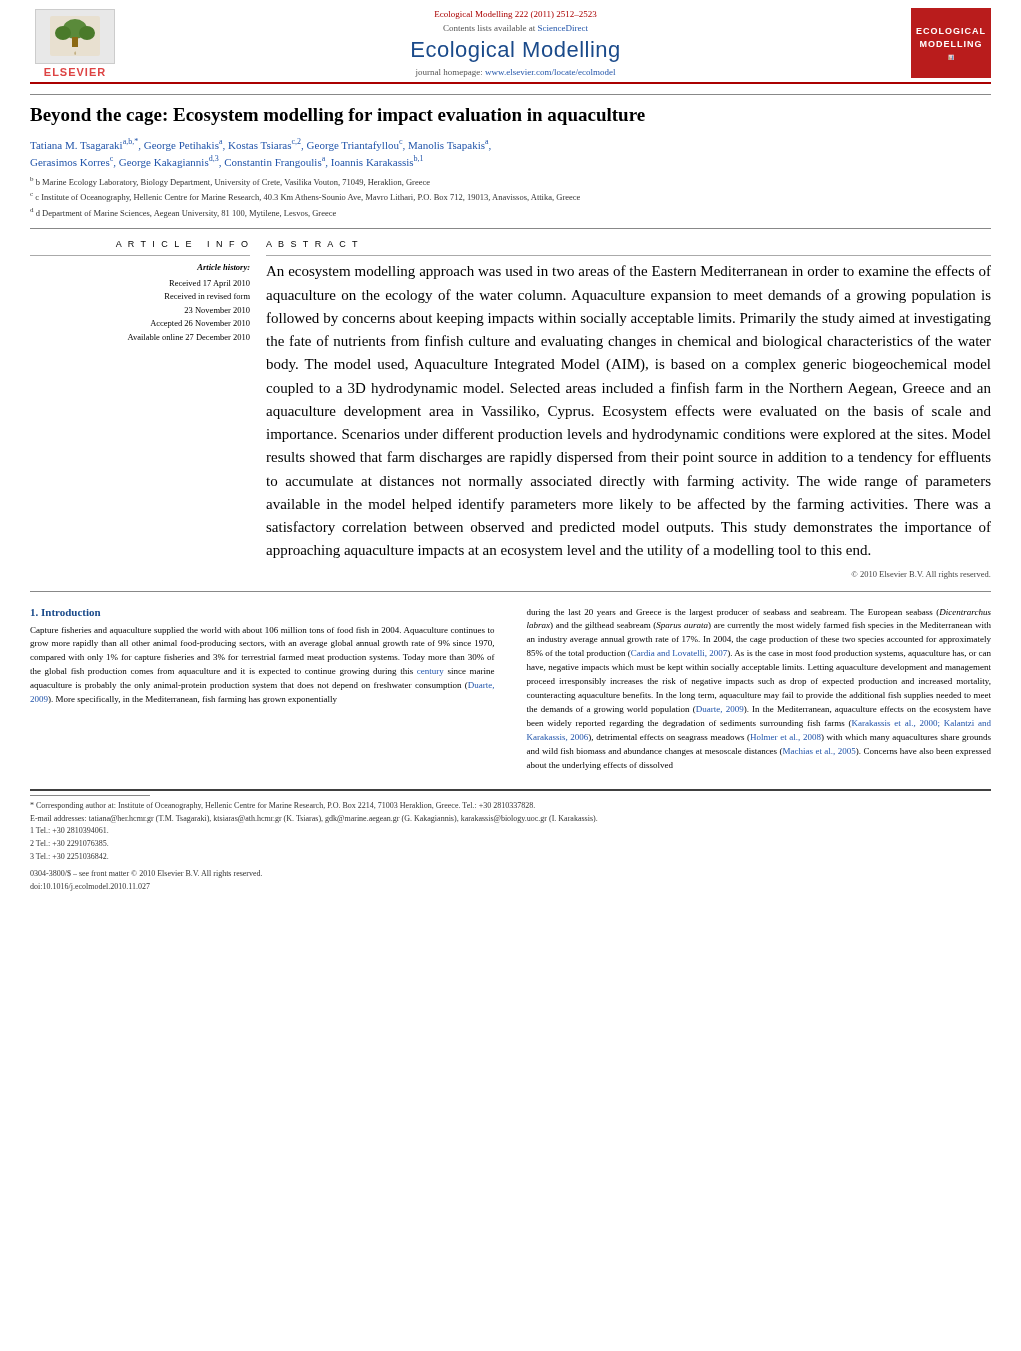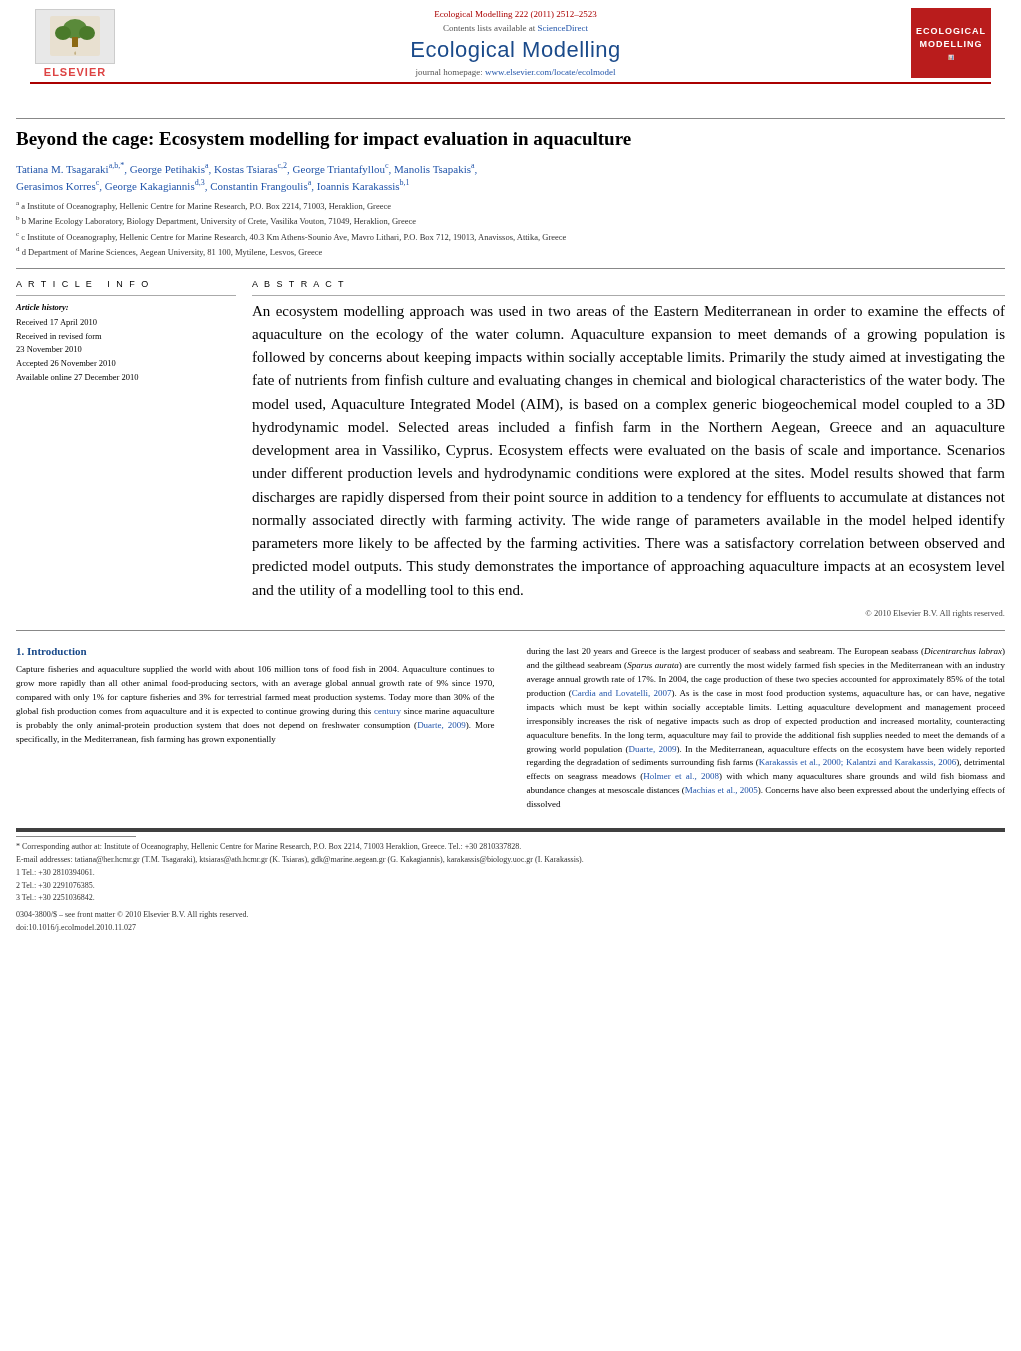--- a/index.html
+++ b/index.html
@@ -96,22 +96,22 @@
       align-items: center;
       justify-content: center;
       color: #fff;
       font-size: 7px;
       font-family: Arial, sans-serif;
       text-align: center;
       padding: 4px;
     }
     
     .main-content {
-      margin: 0 16px;
-      padding-top: 28px;
+      margin: 0 30px;
+      padding-top: 4px;
     }
     .divider {
       border: none;
       border-top: 1.5px solid #888;
       margin: 6px 0;
     }
     .divider-thin {
       border: none;
       border-top: 0.5px solid #aaa;
       margin: 4px 0;
@@ -146,20 +146,21 @@
     }
     
     .two-col {
       display: flex;
       gap: 16px;
       margin-top: 10px;
     }
     .left-col {
       width: 220px;
       flex-shrink: 0;
+      text-align: right;
     }
     .right-col {
       flex: 1;
     }
     
     .section-heading {
       font-size: 9px;
       font-family: Arial, sans-serif;
       letter-spacing: 2px;
       text-transform: uppercase;
@@ -229,21 +230,21 @@
       text-align: justify;
       margin-bottom: 6px;
     }
     .body-para a, .inline-link {
       color: #2255aa;
       text-decoration: none;
     }
     
     .footnote-area {
       margin-top: 10px;
-      border-top: 4px solid #404040;
+      border-top: 2px solid #404040;
       padding-top: 4px;
       font-size: 8px;
       line-height: 1.6;
       color: #333;
     }
     .footnote-divider {
       width: 120px;
       border: none;
       border-top: 1px solid #888;
       margin-bottom: 4px;
@@ -304,21 +305,20 @@
       <span>Kostas Tsiaras</span><sup>c,2</sup>,
       <span>George Triantafyllou</span><sup>c</sup>,
       <span>Manolis Tsapakis</span><sup>a</sup>,<br>
       <span>Gerasimos Korres</span><sup>c</sup>,
       <span>George Kakagiannis</span><sup>d,3</sup>,
       <span>Constantin Frangoulis</span><sup>a</sup>,
       <span>Ioannis Karakassis</span><sup>b,1</sup>
     </div>
 
     <div class="affiliations">
-      <div><sup>a</sup> <span>a Institute of Oceanography, Hellenic Centre for Marine Research, P.O. Box 2214, 71003, Heraklion, Greece</span></div>
       <div><sup>b</sup> <span>b Marine Ecology Laboratory, Biology Department, University of Crete, Vasilika Vouton, 71049, Heraklion, Greece</span></div>
       <div><sup>c</sup> <span>c Institute of Oceanography, Hellenic Centre for Marine Research, 40.3 Km Athens-Sounio Ave, Mavro Lithari, P.O. Box 712, 19013, Anavissos, Attika, Greece</span></div>
       <div><sup>d</sup> <span>d Department of Marine Sciences, Aegean University, 81 100, Mytilene, Lesvos, Greece</span></div>
     </div>
 
     <hr class="divider">
 
     <div class="two-col">
       <div class="left-col">
         <div class="section-heading">A R T I C L E &nbsp; I N F O</div>

